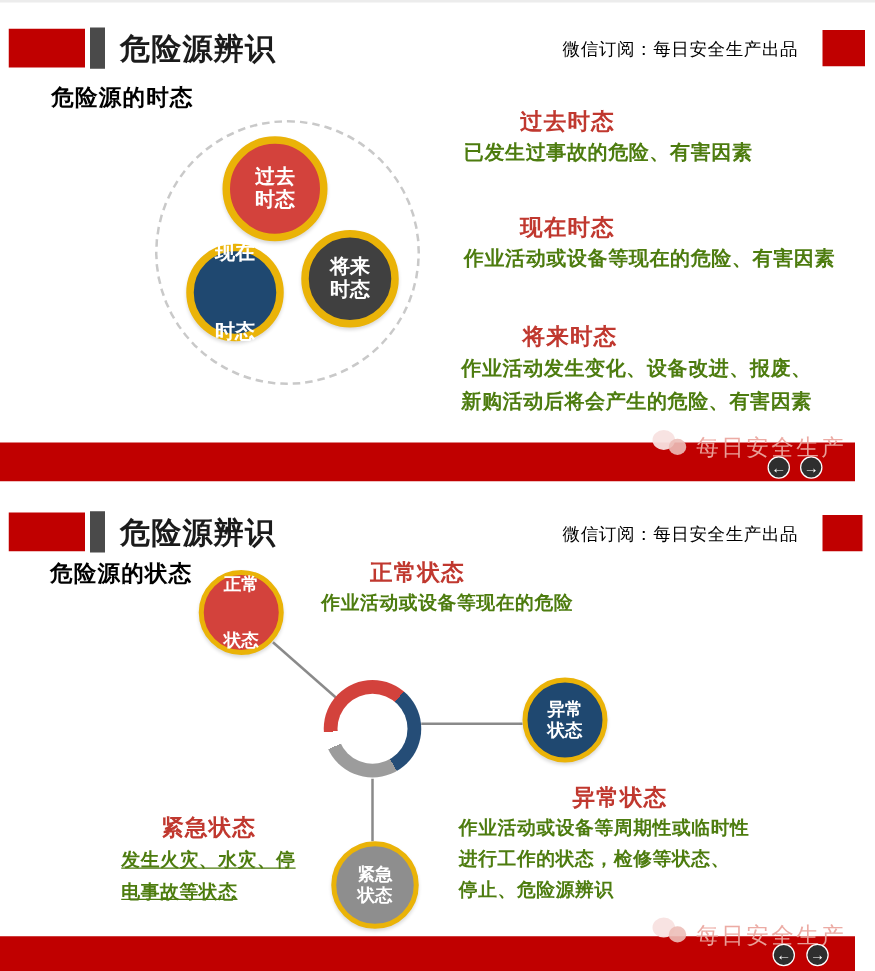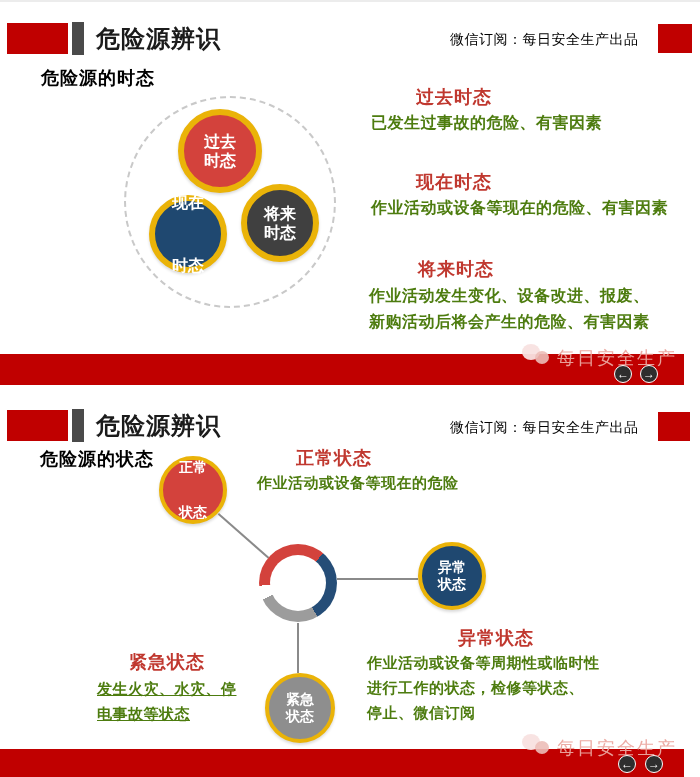--- a/index.html
+++ b/index.html
@@ -119,21 +119,21 @@
 
     <div class="abs item-heading" style="left:296px;top:444px;">正常状态</div>
     <div class="abs item-body s2-body" style="left:257px;top:468px;">
       <span>作业活动或设备等现在的危险</span>
     </div>
 
     <div class="abs item-heading" style="left:438px;top:624px;margin-left:20px;">异常状态</div>
     <div class="abs item-body s2-body" style="left:367px;top:648px;">
       <span>作业活动或设备等周期性或临时性</span>
       <span>进行工作的状态，检修等状态、</span>
-      <span>停止、微信订阅</span>
+      <span>停止、危险源辨识</span>
     </div>
 
     <div class="abs item-heading" style="left:129px;top:648px;">紧急状态</div>
     <div class="abs item-body s2-body" style="left:97px;top:674px;text-decoration:underline;">
       <span>发生火灾、水灾、停</span>
       <span>电事故等状态</span>
     </div>
 
     <div class="abs redbar" style="left:0;top:747px;width:684px;height:30px;"></div>
     <div class="abs wm-logo" style="left:522px;top:732px;">

